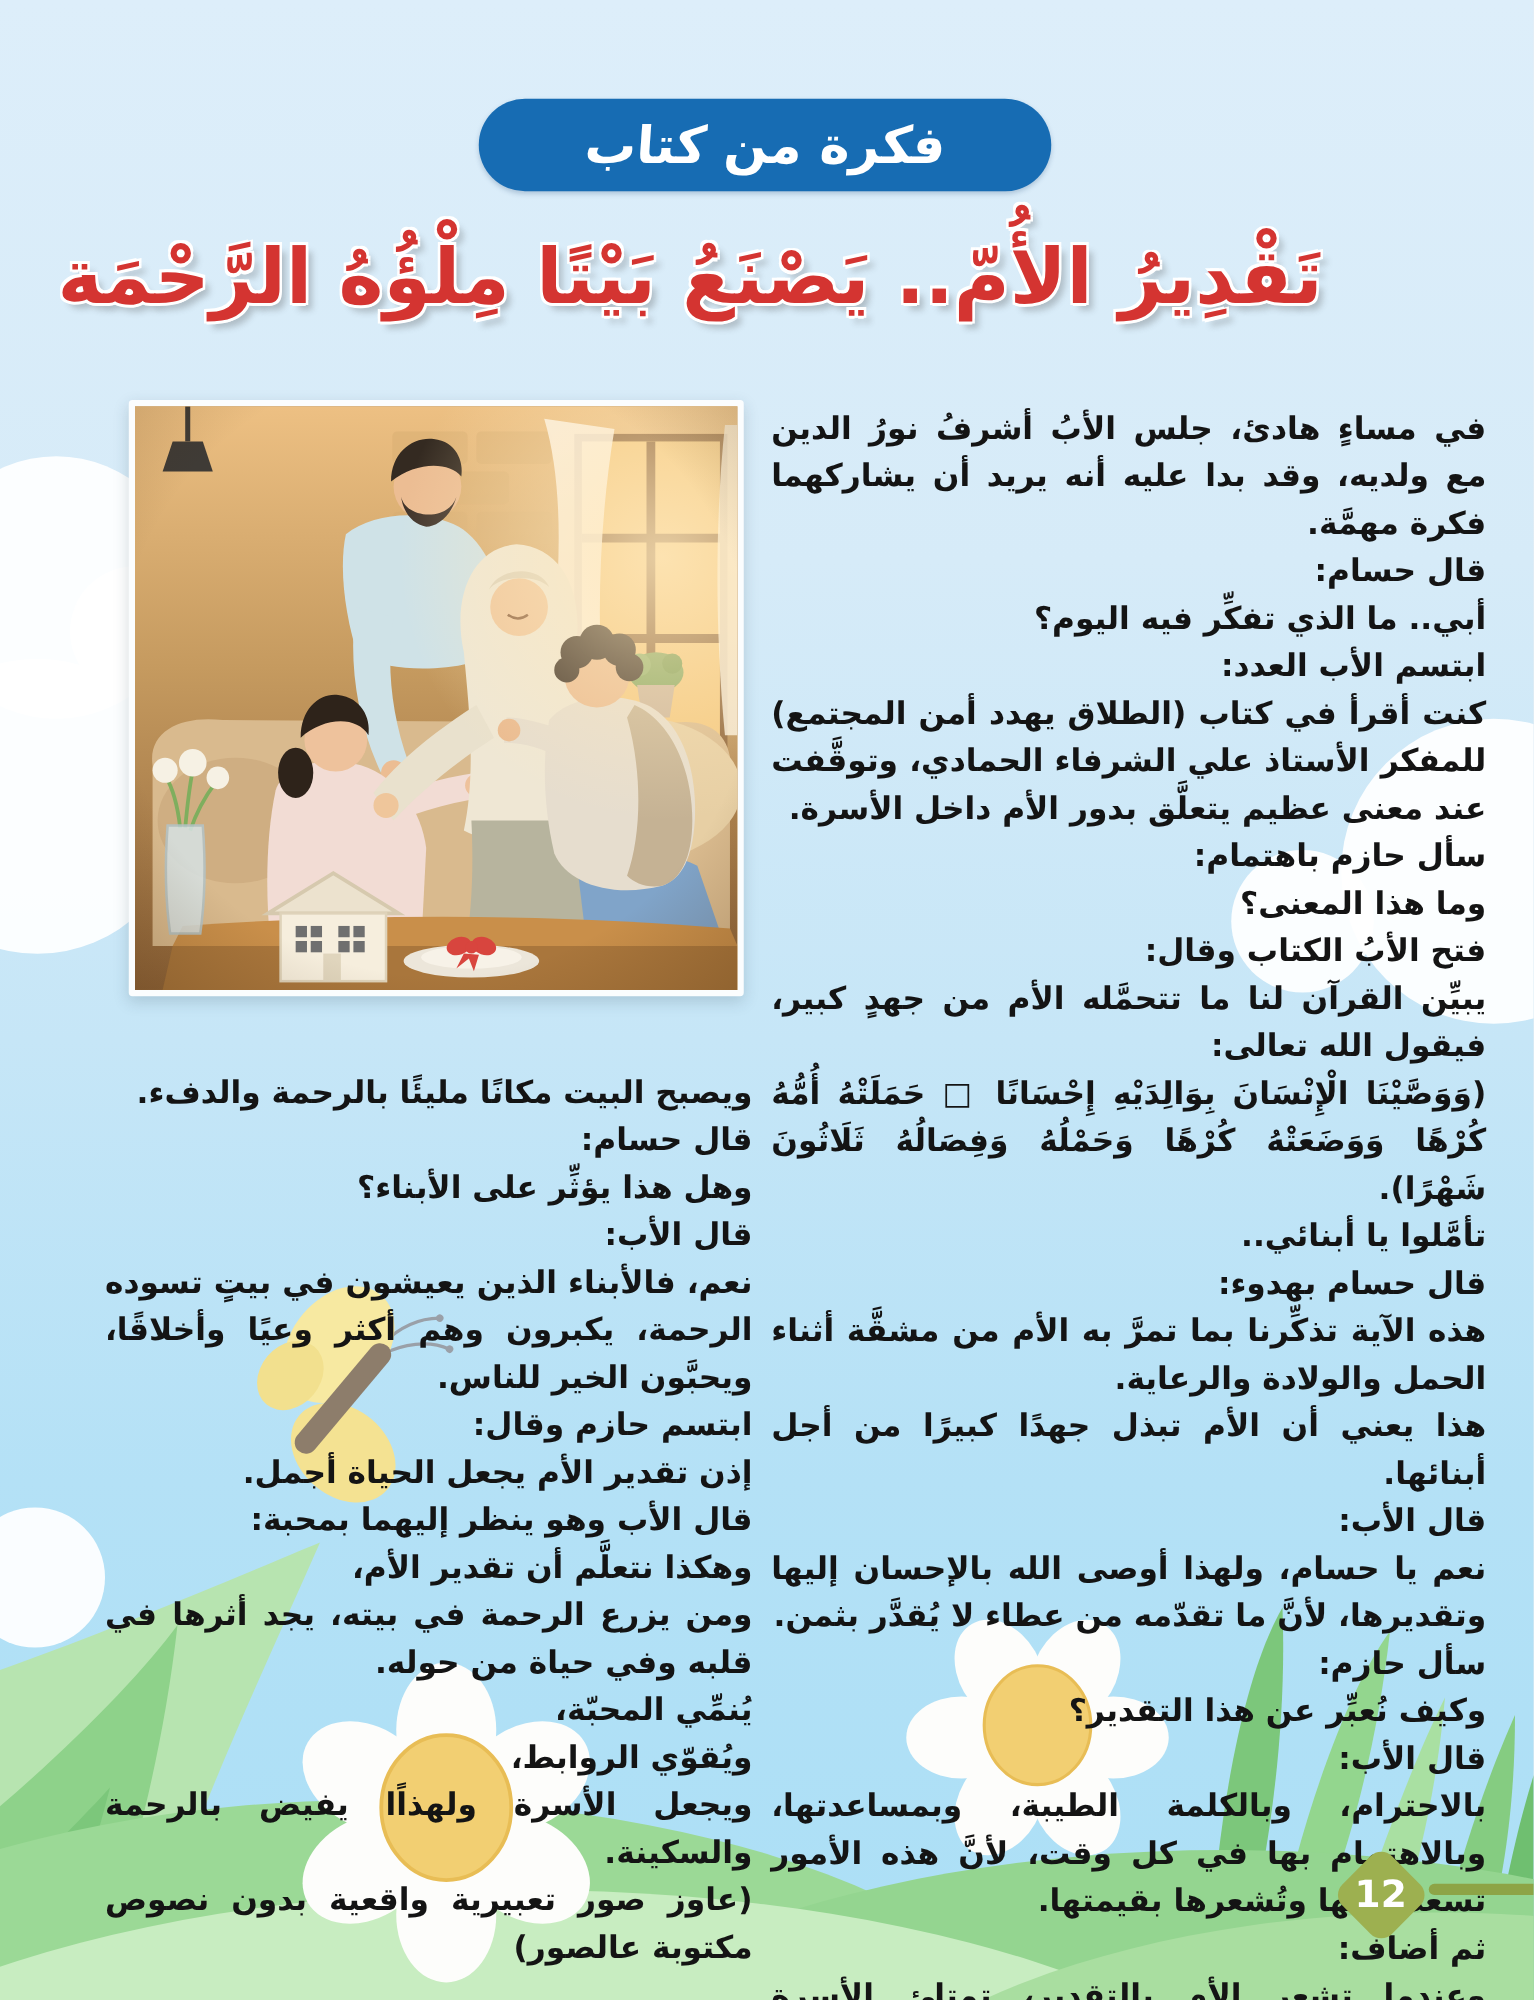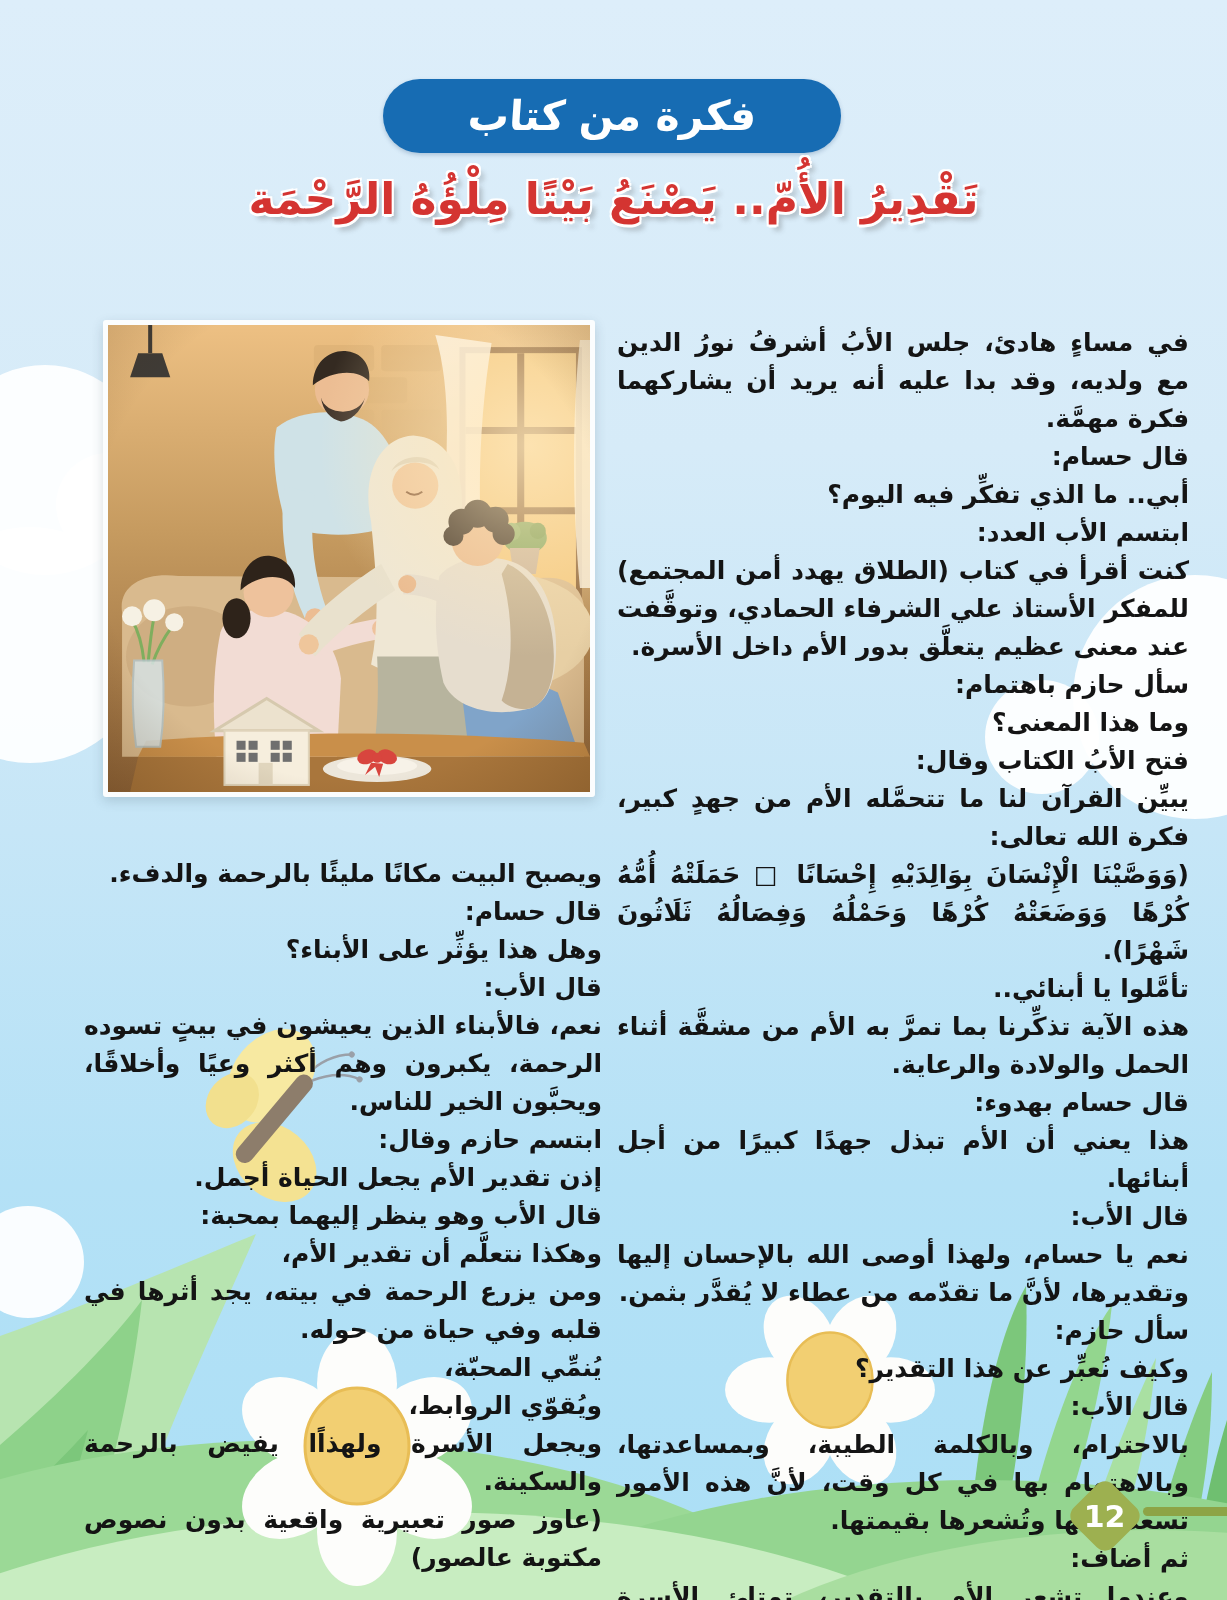--- a/index.html
+++ b/index.html
@@ -9,22 +9,22 @@
     background:linear-gradient(180deg,#ddeefa 0%,#d6ebf8 28%,#c6e6f7 52%,#b4e1f6 74%,#abdff6 100%);
   }
   .decor{position:absolute;left:0;top:0;width:1227px;height:1600px;z-index:0;}
   .badge{
     position:absolute;left:383px;top:79px;width:458px;height:74px;z-index:2;
     background:#176cb3;border-radius:40px;display:flex;align-items:center;justify-content:center;
     box-shadow:0 2px 4px rgba(30,70,120,.25);
   }
   .badge span{color:#ffffff;font-size:41px;font-weight:bold;transform:skewX(-4deg);}
   .title{
-    position:absolute;left:30px;right:30px;top:170px;margin:3px;z-index:2;
-    direction:rtl;text-align:center;font-size:44px;font-weight:bold;color:#d43431;
+    position:absolute;left:30px;right:30px;top:170px;margin:16px;z-index:2;
+    direction:rtl;text-align:left;font-size:61px;font-weight:bold;color:#d43431;
     text-shadow:2px 2px 0 #fff,-2px -2px 0 #fff,2px -2px 0 #fff,-2px 2px 0 #fff,0 3px 0 #fff,5px 6px 5px rgba(70,70,70,.28);
   }
   .photo-frame{
     position:absolute;left:103px;top:320px;width:482px;height:467px;z-index:2;
     border:5px solid #fbfdfe;border-radius:3px;box-shadow:0 4px 12px rgba(40,60,80,.18);
     overflow:hidden;background:#c59a5f;
   }
   .photo-frame svg{display:block;width:100%;height:100%;}
   .col{
     position:absolute;z-index:2;direction:rtl;text-align:justify;
@@ -267,25 +267,25 @@
 
   <div class="col col-right">
       <p class="para">في مساءٍ هادئ، جلس الأبُ أشرفُ نورُ الدين مع ولديه، وقد بدا عليه أنه يريد أن يشاركهما فكرة مهمَّة.</p>
       <p class="para">قال حسام:</p>
       <p class="para">أبي.. ما الذي تفكِّر فيه اليوم؟</p>
       <p class="para">ابتسم الأب العدد:</p>
       <p class="para">كنت أقرأ في كتاب (الطلاق يهدد أمن المجتمع) للمفكر الأستاذ علي الشرفاء الحمادي، وتوقَّفت عند معنى عظيم يتعلَّق بدور الأم داخل الأسرة.</p>
       <p class="para">سأل حازم باهتمام:</p>
       <p class="para">وما هذا المعنى؟</p>
       <p class="para">فتح الأبُ الكتاب وقال:</p>
-      <p class="para">يبيِّن القرآن لنا ما تتحمَّله الأم من جهدٍ كبير، فكرة الله تعالى:</p>
+      <p class="para">يبيِّن القرآن لنا ما تتحمَّله الأم من جهدٍ كبير، فيقول الله تعالى:</p>
       <p class="para">(وَوَصَّيْنَا الْإِنْسَانَ بِوَالِدَيْهِ إِحْسَانًا □ حَمَلَتْهُ أُمُّهُ كُرْهًا وَوَضَعَتْهُ كُرْهًا وَحَمْلُهُ وَفِصَالُهُ ثَلَاثُونَ شَهْرًا).</p>
       <p class="para">تأمَّلوا يا أبنائي..</p>
+      <p class="para">قال حسام بهدوء:</p>
       <p class="para">هذه الآية تذكِّرنا بما تمرَّ به الأم من مشقَّة أثناء الحمل والولادة والرعاية.</p>
-      <p class="para">قال حسام بهدوء:</p>
       <p class="para">هذا يعني أن الأم تبذل جهدًا كبيرًا من أجل أبنائها.</p>
       <p class="para">قال الأب:</p>
       <p class="para">نعم يا حسام، ولهذا أوصى الله بالإحسان إليها وتقديرها، لأنَّ ما تقدّمه من عطاء لا يُقدَّر بثمن.</p>
       <p class="para">سأل حازم:</p>
       <p class="para">وكيف نُعبِّر عن هذا التقدير؟</p>
       <p class="para">قال الأب:</p>
       <p class="para">بالاحترام، وبالكلمة الطيبة، وبمساعدتها، وبالاهتمام بها في كل وقت، لأنَّ هذه الأمور تُسعد قلبها وتُشعرها بقيمتها.</p>
       <p class="para">ثم أضاف:</p>
       <p class="para">وعندما تشعر الأم بالتقدير، تمتلئ الأسرة بالمحبَّة،</p>
     </div>

